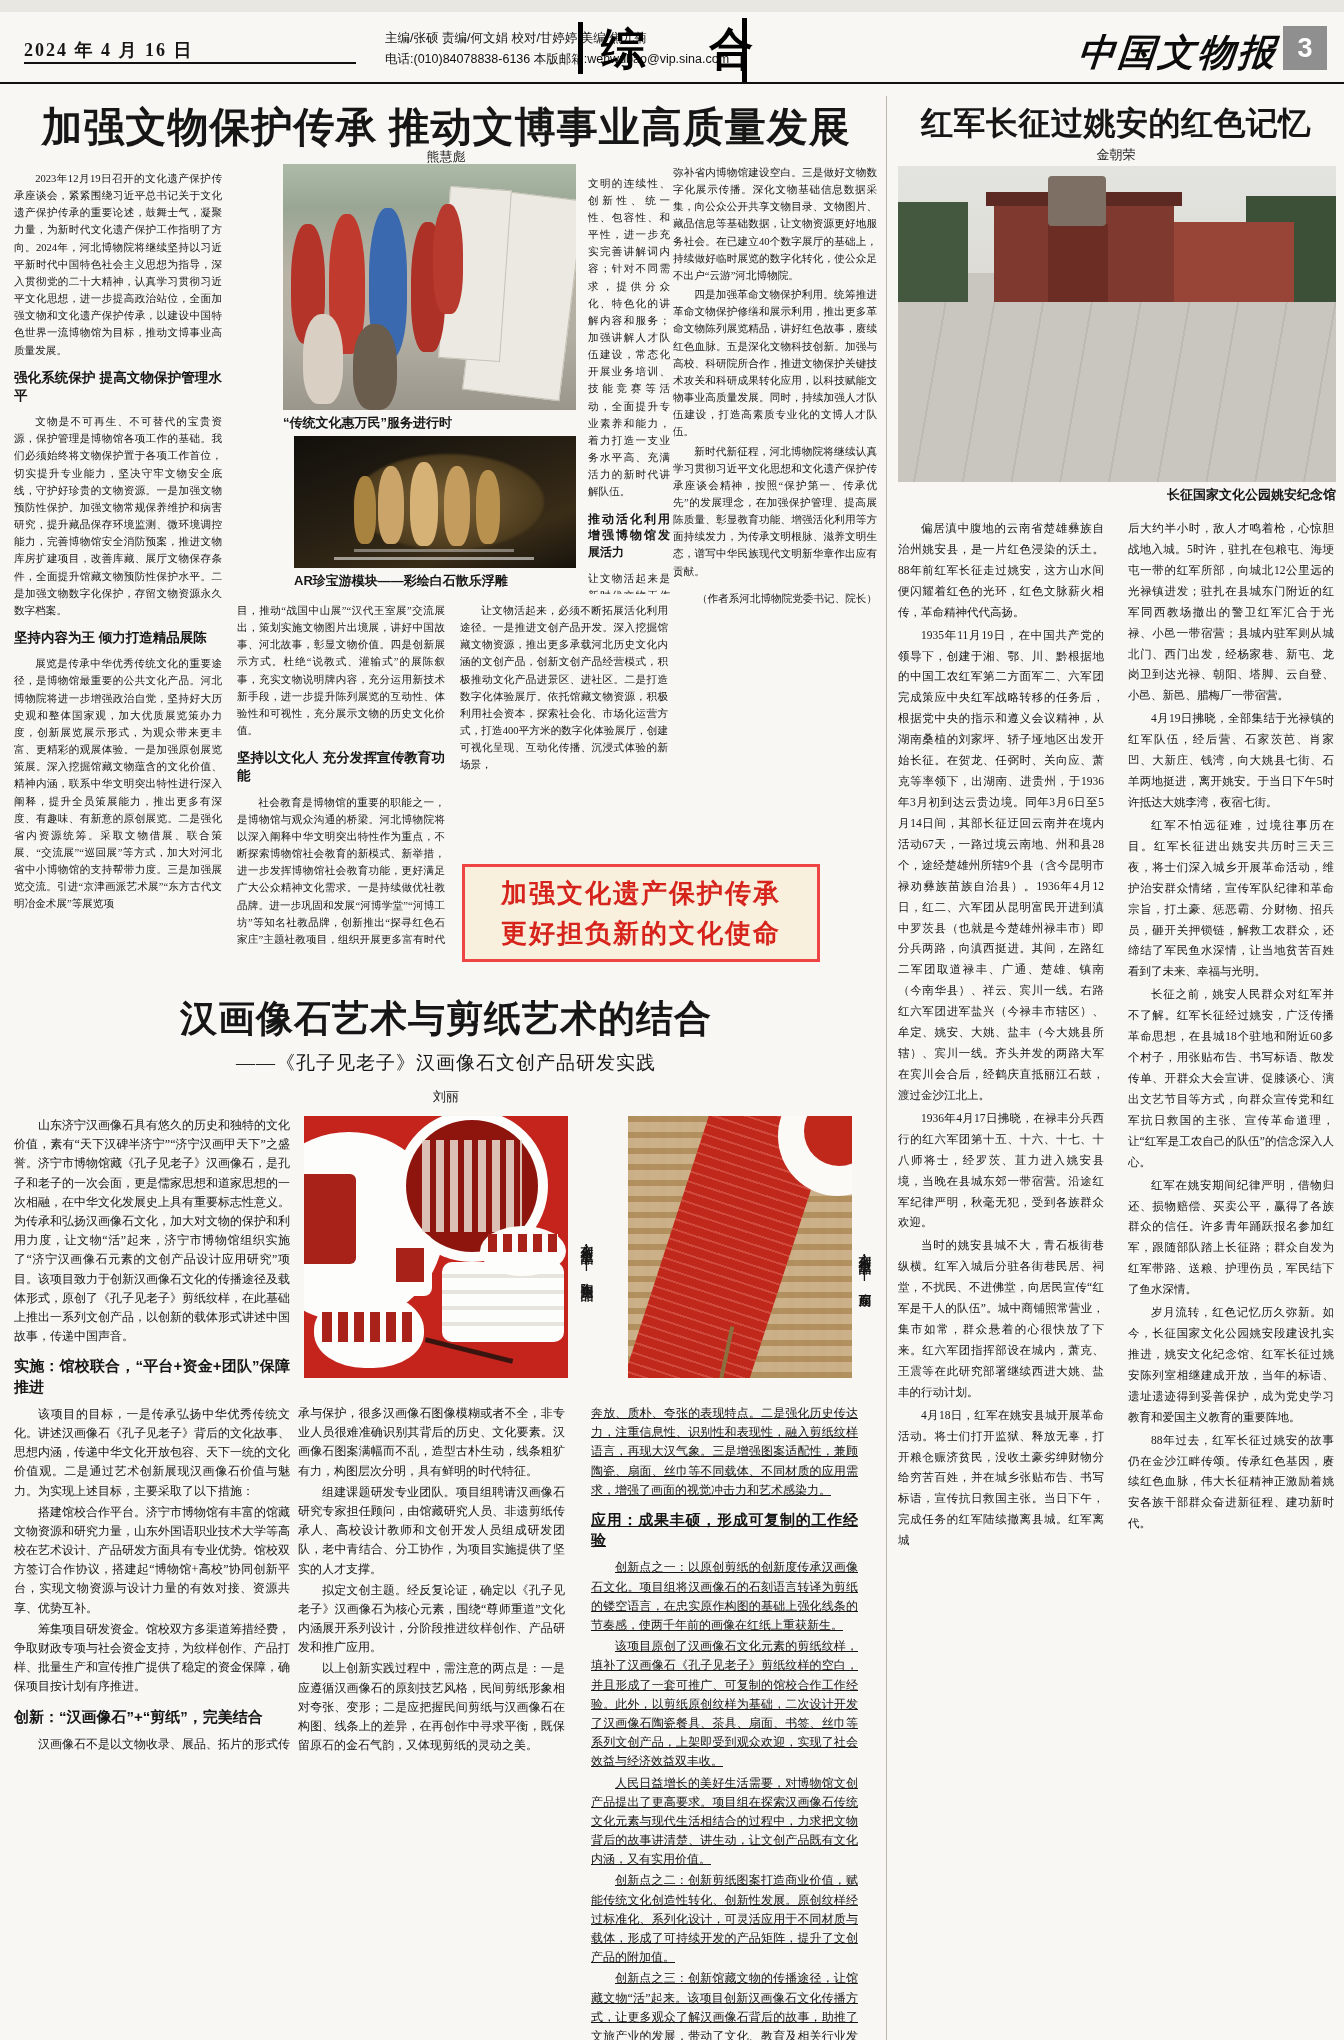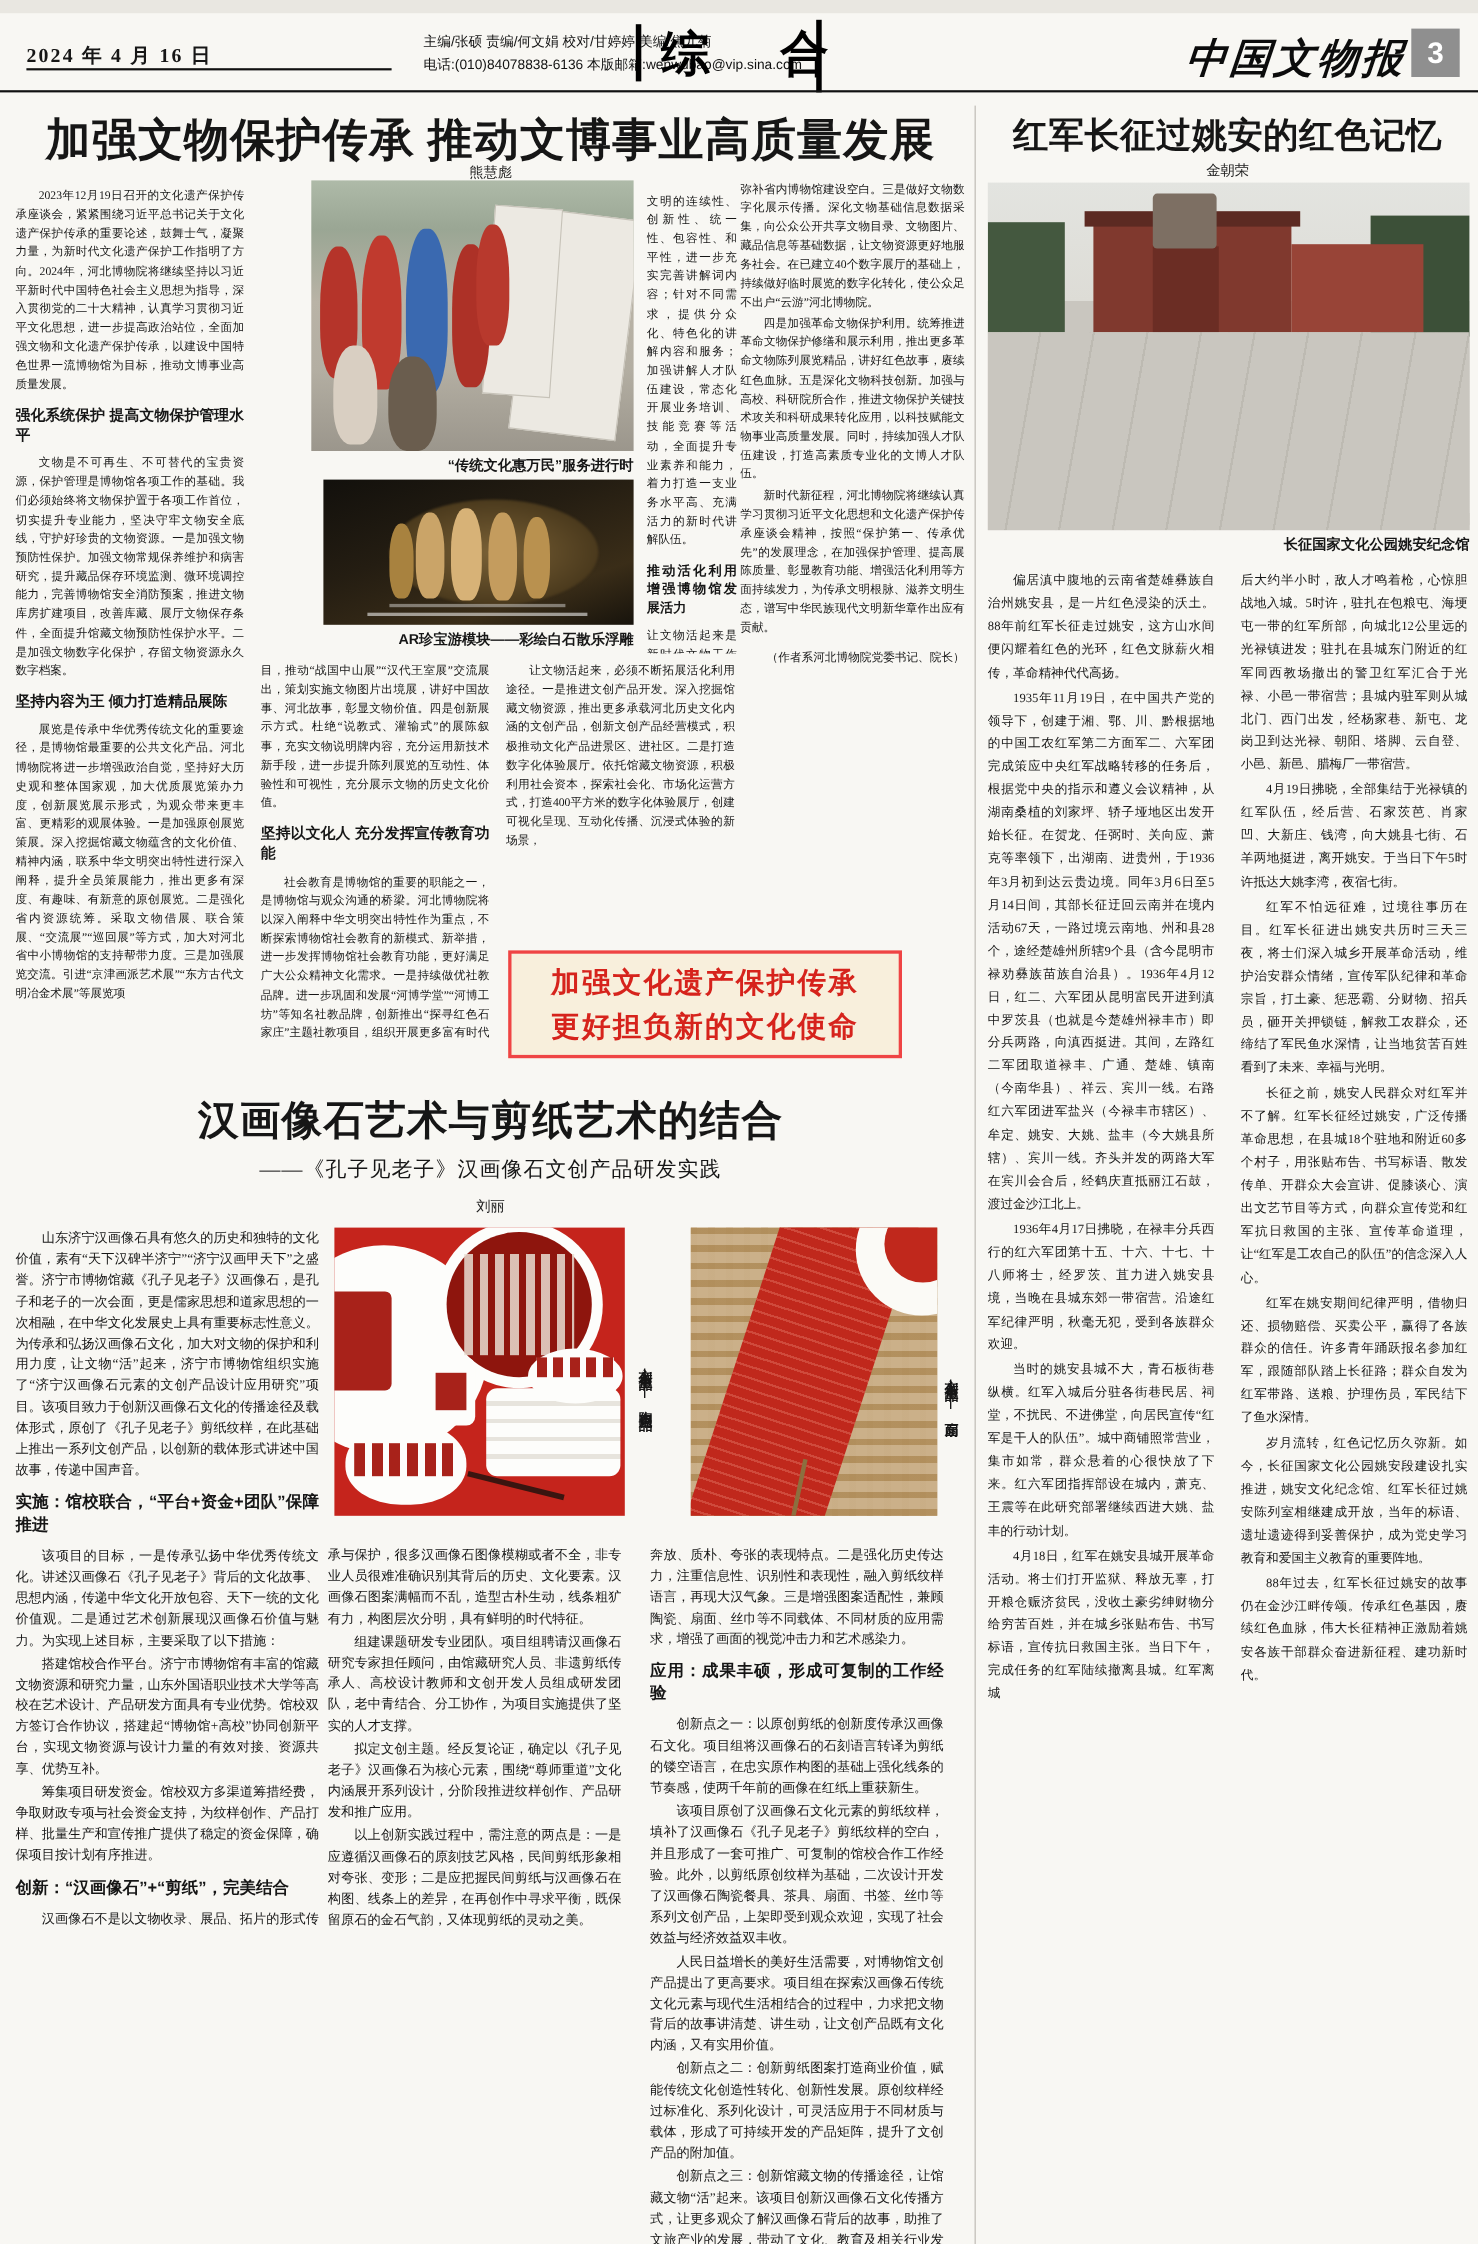--- a/index.html
+++ b/index.html
@@ -31,21 +31,21 @@
   .col p{margin:0;text-indent:2em;}
   .col p.pc{text-indent:0;}
   .col p + p{margin-top:2px;}
   .sub{font-family:"Liberation Sans","DejaVu Sans",sans-serif;font-weight:bold;text-indent:0 !important;
        margin:10px 0 8px 0 !important;font-size:13.5px;line-height:1.35;}
   .a2col .sub{font-size:15px;}
   .credit{text-align:right;text-indent:0 !important;margin-top:10px !important;}
   .strip{font-size:10.6px;line-height:1.62;text-align:justify;overflow:hidden;}
   .strip .sub{font-size:12px;}
   
-  .cap{font-family:"Liberation Sans","DejaVu Sans",sans-serif;font-size:13px;font-weight:bold;text-align:right;}
+  .cap{font-family:"Liberation Sans","DejaVu Sans",sans-serif;font-size:13px;font-weight:bold;text-align:left;}
   .cap-r{text-align:right;}
   .vcap{font-family:"Liberation Sans","DejaVu Sans",sans-serif;font-size:12.5px;font-weight:bold;
         writing-mode:vertical-rl;letter-spacing:2px;height:150px;}
   
   .redbox{border:3px solid #ef4444;background:#f8efdc;display:flex;flex-direction:column;justify-content:center;}
   .redbox div{color:#d6231c;font-family:"Liberation Sans","DejaVu Sans",sans-serif;font-weight:bold;
               font-size:26px;text-align:center;line-height:40px;letter-spacing:2px;white-space:nowrap;}
   
   .ph{overflow:hidden;}
   .ph *{position:absolute;}
@@ -186,21 +186,21 @@
   </div>
   <div class="abs vcap" style="left:856px;top:1232px;height:120px;">文创衍生品——扇面</div>
 
   <div class="abs col a2col" style="left:298px;top:1392px;width:267px;height:636px;">
     <p class="pc">承与保护，很多汉画像石图像模糊或者不全，非专业人员很难准确识别其背后的历史、文化要素。汉画像石图案满幅而不乱，造型古朴生动，线条粗犷有力，构图层次分明，具有鲜明的时代特征。</p>
     <p>组建课题研发专业团队。项目组聘请汉画像石研究专家担任顾问，由馆藏研究人员、非遗剪纸传承人、高校设计教师和文创开发人员组成研发团队，老中青结合、分工协作，为项目实施提供了坚实的人才支撑。</p>
     <p>拟定文创主题。经反复论证，确定以《孔子见老子》汉画像石为核心元素，围绕“尊师重道”文化内涵展开系列设计，分阶段推进纹样创作、产品研发和推广应用。</p>
     <p>以上创新实践过程中，需注意的两点是：一是应遵循汉画像石的原刻技艺风格，民间剪纸形象相对夸张、变形；二是应把握民间剪纸与汉画像石在构图、线条上的差异，在再创作中寻求平衡，既保留原石的金石气韵，又体现剪纸的灵动之美。</p>
   </div>
 
-  <div class="abs col a2col" style="left:591px;top:1392px;width:267px;height:636px;">
+  <div class="abs col a2col" style="left:591px;top:1392px;width:267px;height:636px;text-decoration:underline;">
     <p class="pc">奔放、质朴、夸张的表现特点。二是强化历史传达力，注重信息性、识别性和表现性，融入剪纸纹样语言，再现大汉气象。三是增强图案适配性，兼顾陶瓷、扇面、丝巾等不同载体、不同材质的应用需求，增强了画面的视觉冲击力和艺术感染力。</p>
     <p class="sub">应用：成果丰硕，形成可复制的工作经验</p>
     <p>创新点之一：以原创剪纸的创新度传承汉画像石文化。项目组将汉画像石的石刻语言转译为剪纸的镂空语言，在忠实原作构图的基础上强化线条的节奏感，使两千年前的画像在红纸上重获新生。</p>
     <p>该项目原创了汉画像石文化元素的剪纸纹样，填补了汉画像石《孔子见老子》剪纸纹样的空白，并且形成了一套可推广、可复制的馆校合作工作经验。此外，以剪纸原创纹样为基础，二次设计开发了汉画像石陶瓷餐具、茶具、扇面、书签、丝巾等系列文创产品，上架即受到观众欢迎，实现了社会效益与经济效益双丰收。</p>
     <p>人民日益增长的美好生活需要，对博物馆文创产品提出了更高要求。项目组在探索汉画像石传统文化元素与现代生活相结合的过程中，力求把文物背后的故事讲清楚、讲生动，让文创产品既有文化内涵，又有实用价值。</p>
     <p>创新点之二：创新剪纸图案打造商业价值，赋能传统文化创造性转化、创新性发展。原创纹样经过标准化、系列化设计，可灵活应用于不同材质与载体，形成了可持续开发的产品矩阵，提升了文创产品的附加值。</p>
     <p>创新点之三：创新馆藏文物的传播途径，让馆藏文物“活”起来。该项目创新汉画像石文化传播方式，让更多观众了解汉画像石背后的故事，助推了文旅产业的发展，带动了文化、教育及相关行业发展，促进了中华优秀传统文化的传承与弘扬。</p>
   </div>
 
   <div class="abs h1-right" style="left:896px;top:90px;width:440px;">红军长征过姚安的红色记忆</div>

